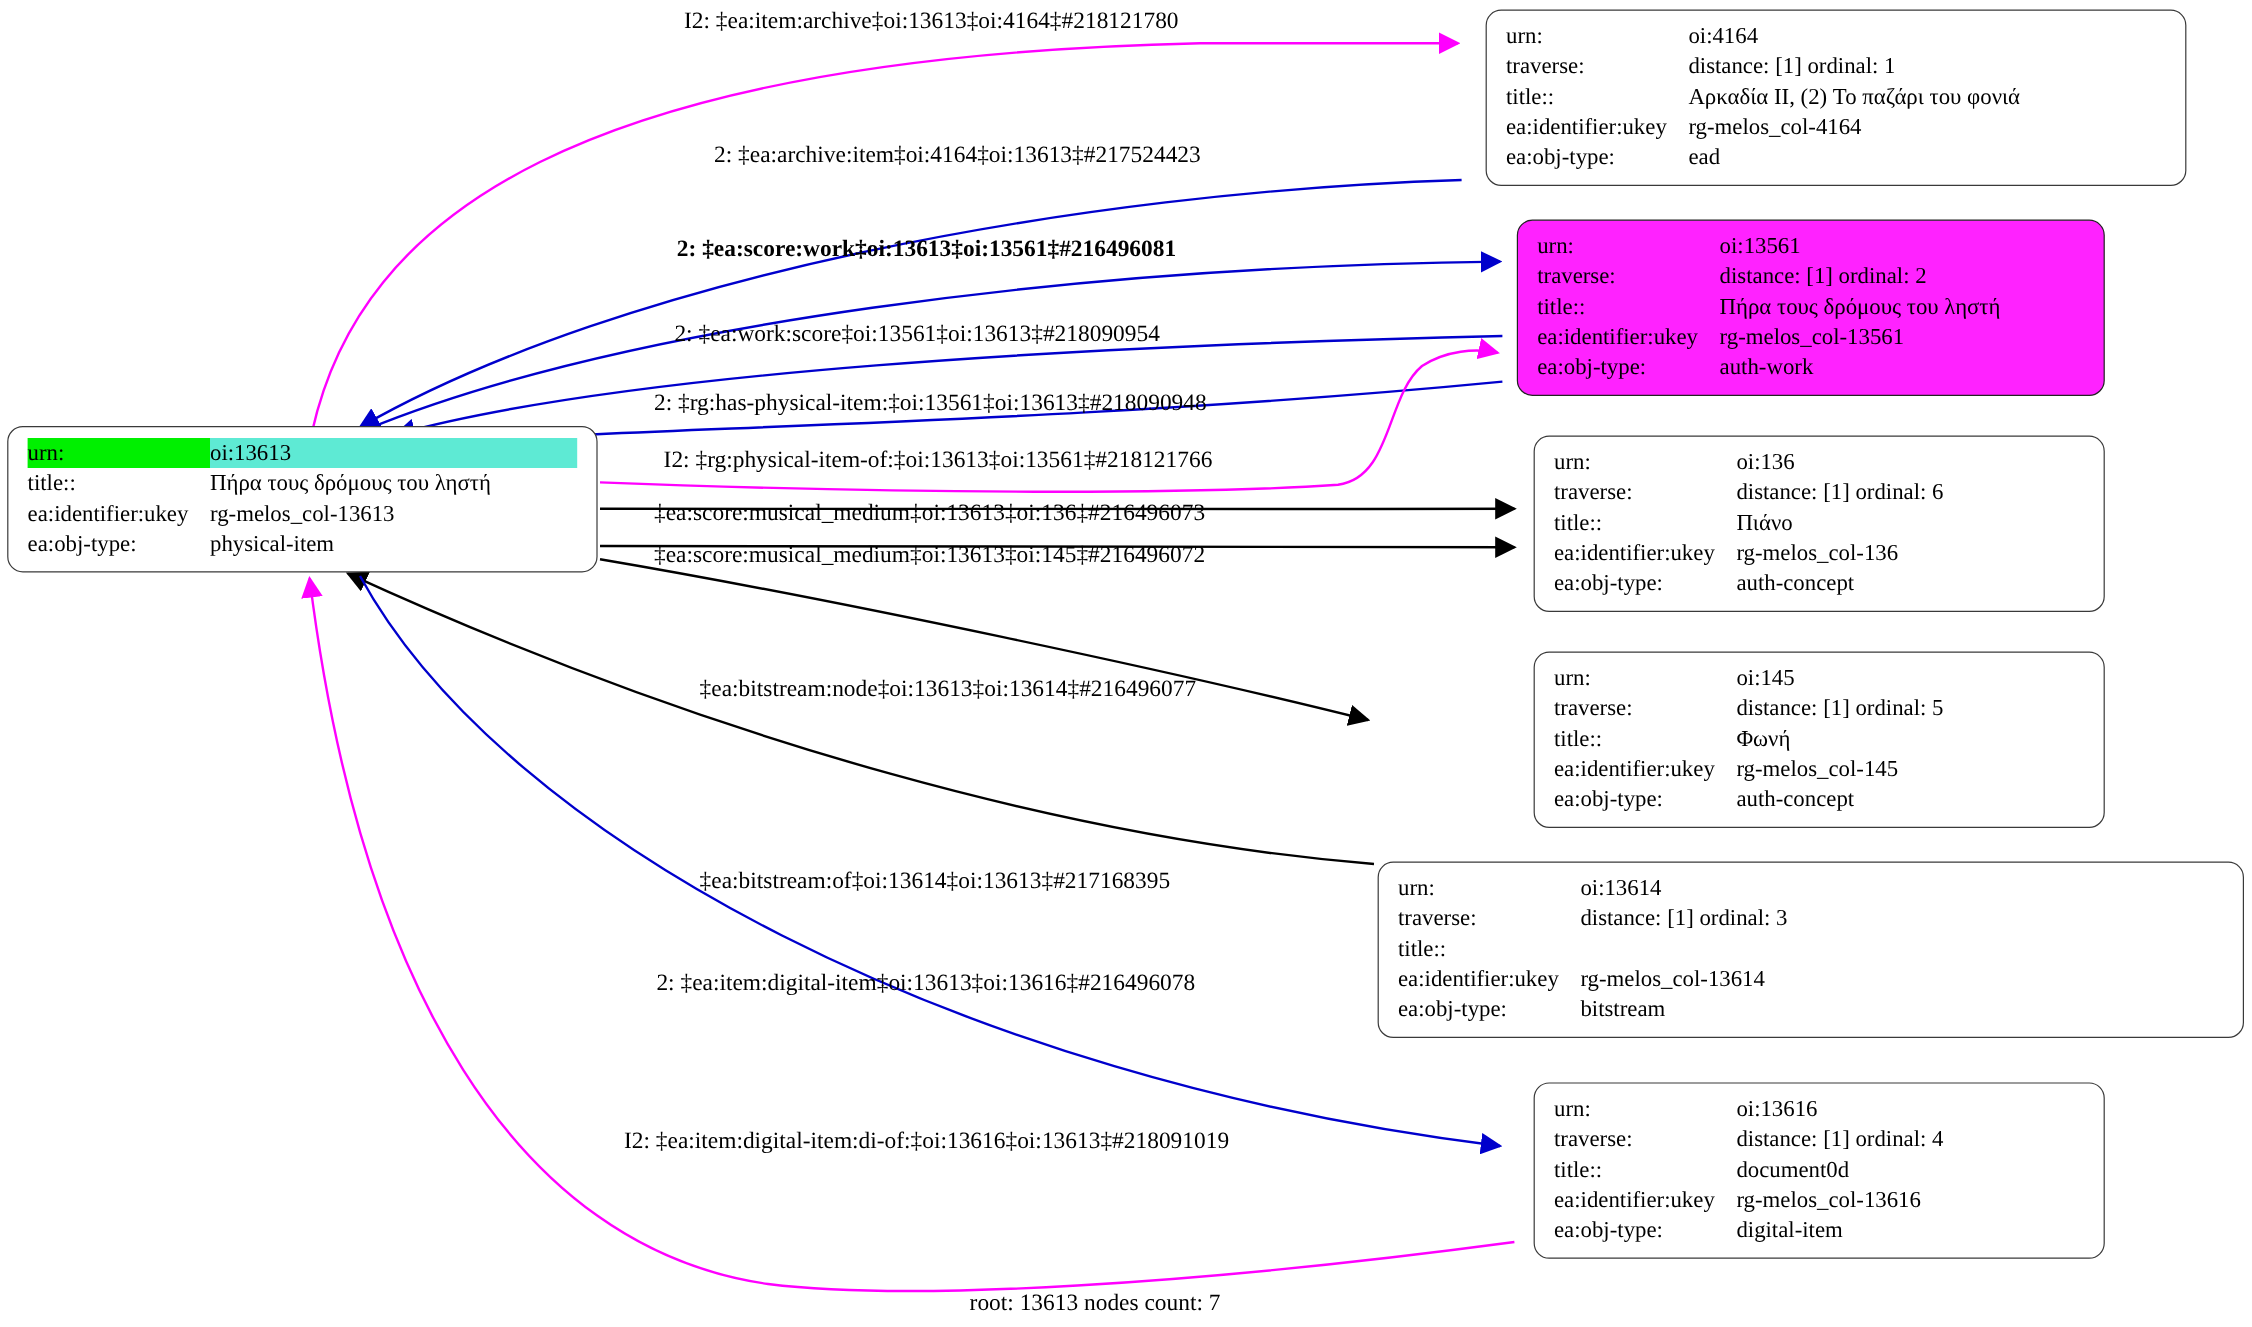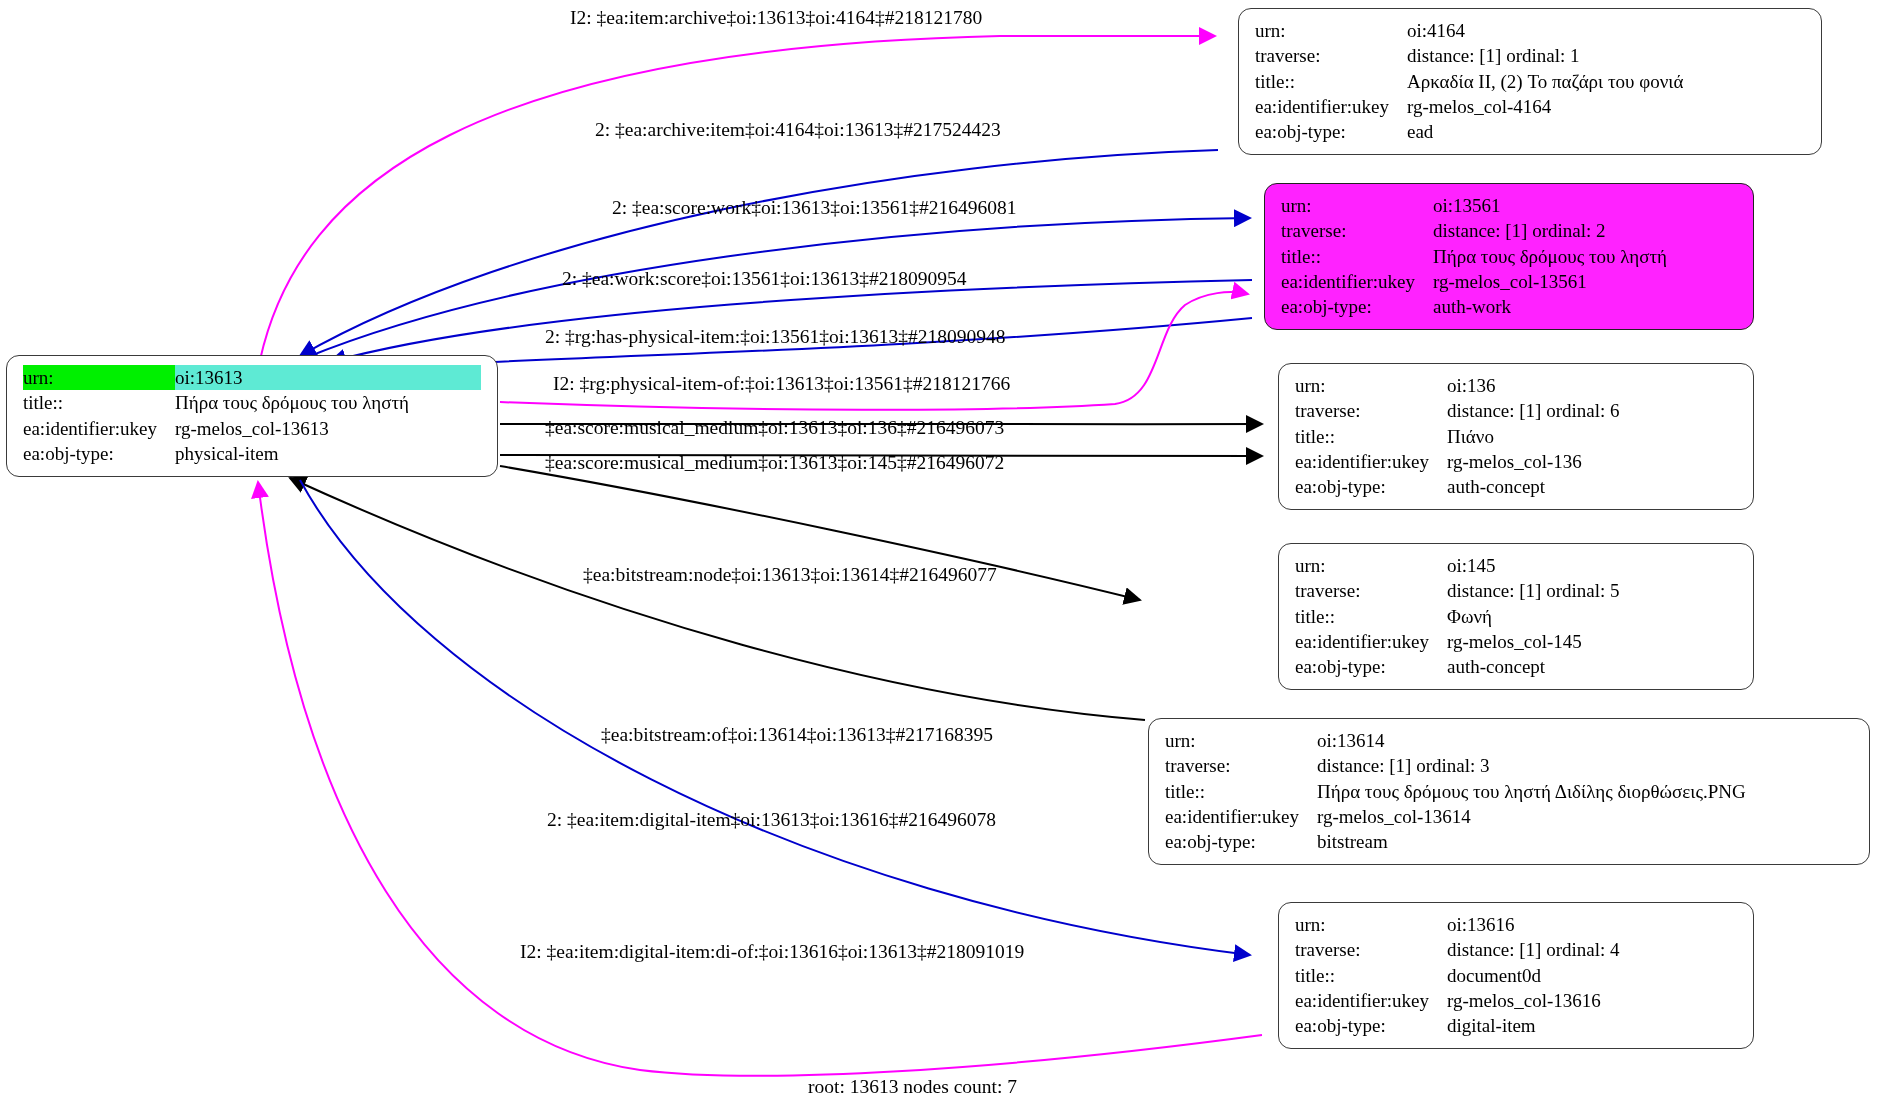--- a/index.html
+++ b/index.html
@@ -203,21 +203,20 @@
     <div class="row">
       <span class="k">urn:</span>
       <span class="v">oi:13614</span>
     </div>
     <div class="row">
       <span class="k">traverse:</span>
       <span class="v">distance: [1]     ordinal: 3</span>
     </div>
     <div class="row">
       <span class="k">title::</span>
-      <span class="v">Πήρα τους δρόμους του ληστή Διδίλης διορθώσεις.PNG</span>
     </div>
     <div class="row">
       <span class="k">ea:identifier:ukey</span>
       <span class="v">rg-melos_col-13614</span>
     </div>
     <div class="row">
       <span class="k">ea:obj-type:</span>
       <span class="v">bitstream</span>
     </div>
   </div>
@@ -240,26 +239,26 @@
       <span class="v">rg-melos_col-13616</span>
     </div>
     <div class="row">
       <span class="k">ea:obj-type:</span>
       <span class="v">digital-item</span>
     </div>
   </div>
 
   <div class="elabel" style="left:570px;top:8px;">I2: ‡ea:item:archive‡oi:13613‡oi:4164‡#218121780</div>
   <div class="elabel" style="left:595px;top:120px;">2: ‡ea:archive:item‡oi:4164‡oi:13613‡#217524423</div>
-  <div class="elabel" style="left:612px;top:198px;">2: ‡ea:score:work‡oi:13613‡oi:13561‡#216496081</div>
+  <div class="elabel" style="left:564px;top:198px;font-weight:bold;">2: ‡ea:score:work‡oi:13613‡oi:13561‡#216496081</div>
   <div class="elabel" style="left:562px;top:269px;">2: ‡ea:work:score‡oi:13561‡oi:13613‡#218090954</div>
   <div class="elabel" style="left:545px;top:327px;">2: ‡rg:has-physical-item:‡oi:13561‡oi:13613‡#218090948</div>
   <div class="elabel" style="left:553px;top:374px;">I2: ‡rg:physical-item-of:‡oi:13613‡oi:13561‡#218121766</div>
   <div class="elabel" style="left:545px;top:418px;">‡ea:score:musical_medium‡oi:13613‡oi:136‡#216496073</div>
   <div class="elabel" style="left:545px;top:453px;">‡ea:score:musical_medium‡oi:13613‡oi:145‡#216496072</div>
   <div class="elabel" style="left:583px;top:565px;">‡ea:bitstream:node‡oi:13613‡oi:13614‡#216496077</div>
-  <div class="elabel" style="left:601px;top:725px;">‡ea:bitstream:of‡oi:13614‡oi:13613‡#217168395</div>
+  <div class="elabel" style="left:583px;top:725px;">‡ea:bitstream:of‡oi:13614‡oi:13613‡#217168395</div>
   <div class="elabel" style="left:547px;top:810px;">2: ‡ea:item:digital-item‡oi:13613‡oi:13616‡#216496078</div>
   <div class="elabel" style="left:520px;top:942px;">I2: ‡ea:item:digital-item:di-of:‡oi:13616‡oi:13613‡#218091019</div>
 
   <div class="caption" style="left:808px;top:1076px;">root: 13613 nodes count: 7</div>
 
 </div>
 
 </body></html>

